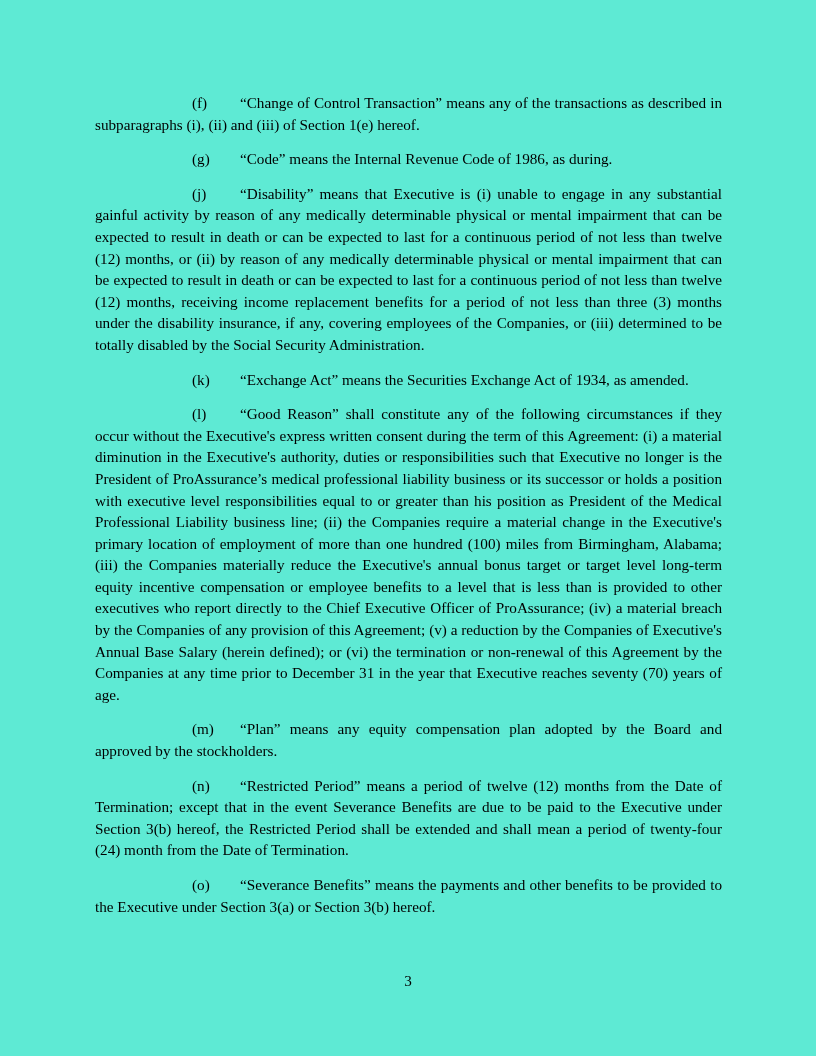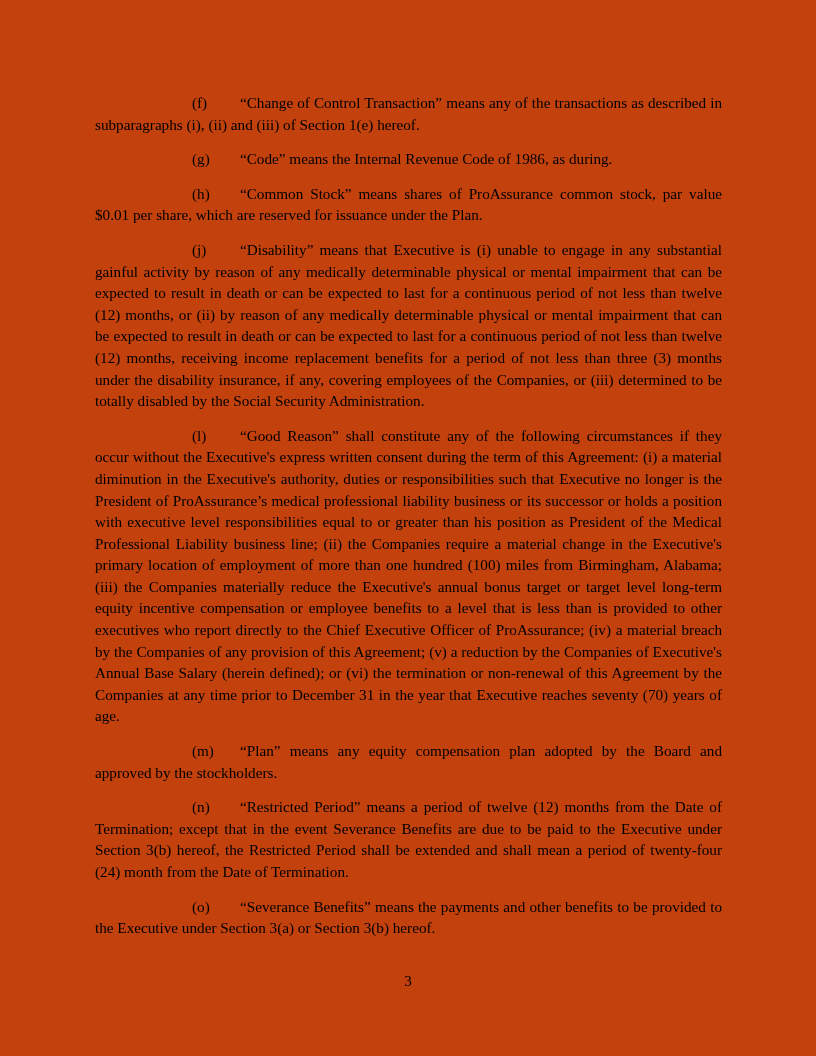--- a/index.html
+++ b/index.html
@@ -12,21 +12,21 @@
   body {
     font-family: "Liberation Serif", "DejaVu Serif", serif;
     color: #000000;
   }
 
   .page {
     position: relative;
     width: 816px;
     height: 1056px;
     margin: 0 auto;
-    background: #c2410c;
+    background: #5eead4;
     overflow: hidden;
     box-sizing: border-box;
   }
 
   .content {
     position: absolute;
     left: 95px;
     top: 92px;
     width: 627px;
   }
@@ -67,24 +67,24 @@
 <div class="page">
 
   <div class="content">
     <p class="para">
       <span class="label">(f)</span><span>“Change of Control Transaction” means any of the transactions as described in subparagraphs (i), (ii) and (iii) of Section 1(e) hereof.</span>
     </p>
     <p class="para">
       <span class="label">(g)</span><span>“Code” means the Internal Revenue Code of 1986, as during.</span>
     </p>
     <p class="para">
-      <span class="label">(h)</span><span>“Common Stock” means shares of ProAssurance common stock, par value $0.01 per share, which are reserved for issuance under the Plan.</span>
+      <span class="label">(j)</span><span>“Disability” means that Executive is (i) unable to engage in any substantial gainful activity by reason of any medically determinable physical or mental impairment that can be expected to result in death or can be expected to last for a continuous period of not less than twelve (12) months, or (ii) by reason of any medically determinable physical or mental impairment that can be expected to result in death or can be expected to last for a continuous period of not less than twelve (12) months, receiving income replacement benefits for a period of not less than three (3) months under the disability insurance, if any, covering employees of the Companies, or (iii) determined to be totally disabled by the Social Security Administration.</span>
     </p>
     <p class="para">
-      <span class="label">(j)</span><span>“Disability” means that Executive is (i) unable to engage in any substantial gainful activity by reason of any medically determinable physical or mental impairment that can be expected to result in death or can be expected to last for a continuous period of not less than twelve (12) months, or (ii) by reason of any medically determinable physical or mental impairment that can be expected to result in death or can be expected to last for a continuous period of not less than twelve (12) months, receiving income replacement benefits for a period of not less than three (3) months under the disability insurance, if any, covering employees of the Companies, or (iii) determined to be totally disabled by the Social Security Administration.</span>
+      <span class="label">(k)</span><span>“Exchange Act” means the Securities Exchange Act of 1934, as amended.</span>
     </p>
     <p class="para">
       <span class="label">(l)</span><span>“Good Reason” shall constitute any of the following circumstances if they occur without the Executive's express written consent during the term of this Agreement:  (i) a material diminution in the Executive's authority, duties or responsibilities such that Executive  no longer is the President of ProAssurance’s medical professional liability business or its successor or holds a position with executive level responsibilities equal to or greater than his position as President of the Medical Professional Liability business line; (ii) the Companies require a material change in the Executive's primary location of employment of more than one hundred (100) miles from Birmingham, Alabama; (iii) the Companies materially reduce the Executive's annual bonus target or target level long-term equity incentive compensation or employee benefits to a level that is less than is provided to other executives who report directly to the Chief Executive Officer of ProAssurance; (iv) a material breach by the Companies of any provision of this Agreement; (v) a reduction by the Companies of Executive's Annual Base Salary (herein defined); or (vi) the termination or non-renewal of this Agreement by the Companies at any time prior to December 31 in the year that Executive reaches seventy (70) years of age.</span>
     </p>
     <p class="para">
       <span class="label">(m)</span><span>“Plan” means any equity compensation plan adopted by the Board and approved by the stockholders.</span>
     </p>
     <p class="para">
       <span class="label">(n)</span><span>“Restricted Period” means a period of twelve (12) months from the Date of Termination; except that in the event Severance Benefits are due to be paid to the Executive under Section 3(b) hereof, the Restricted Period shall be extended and shall mean a period of twenty-four (24) month from the Date of Termination.</span>
     </p>

